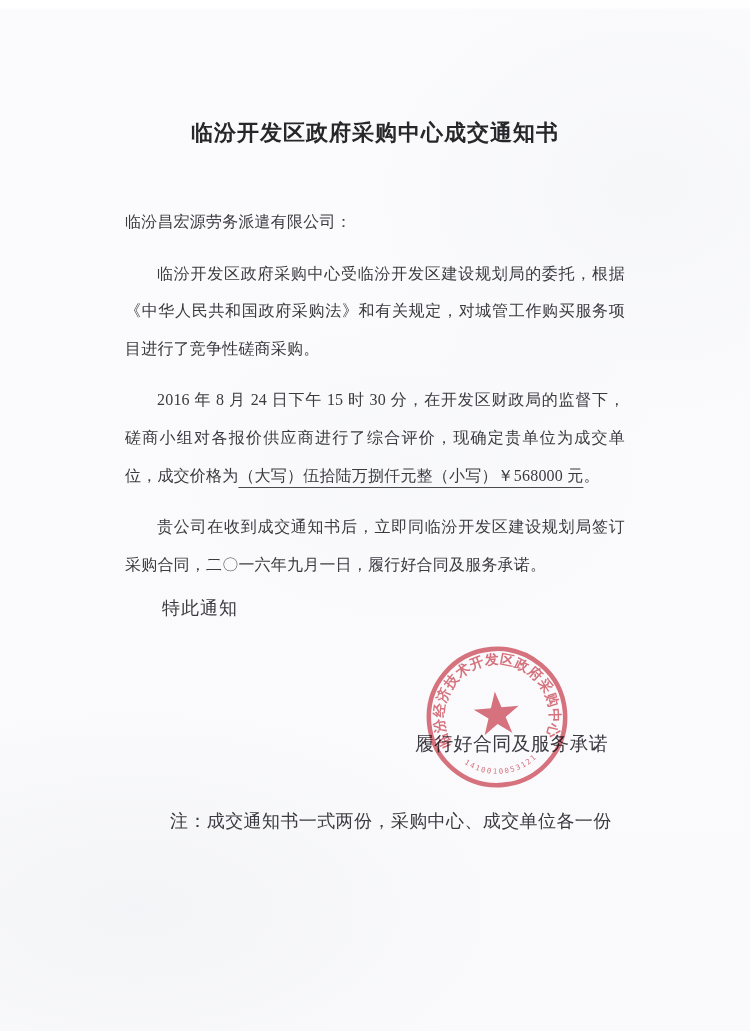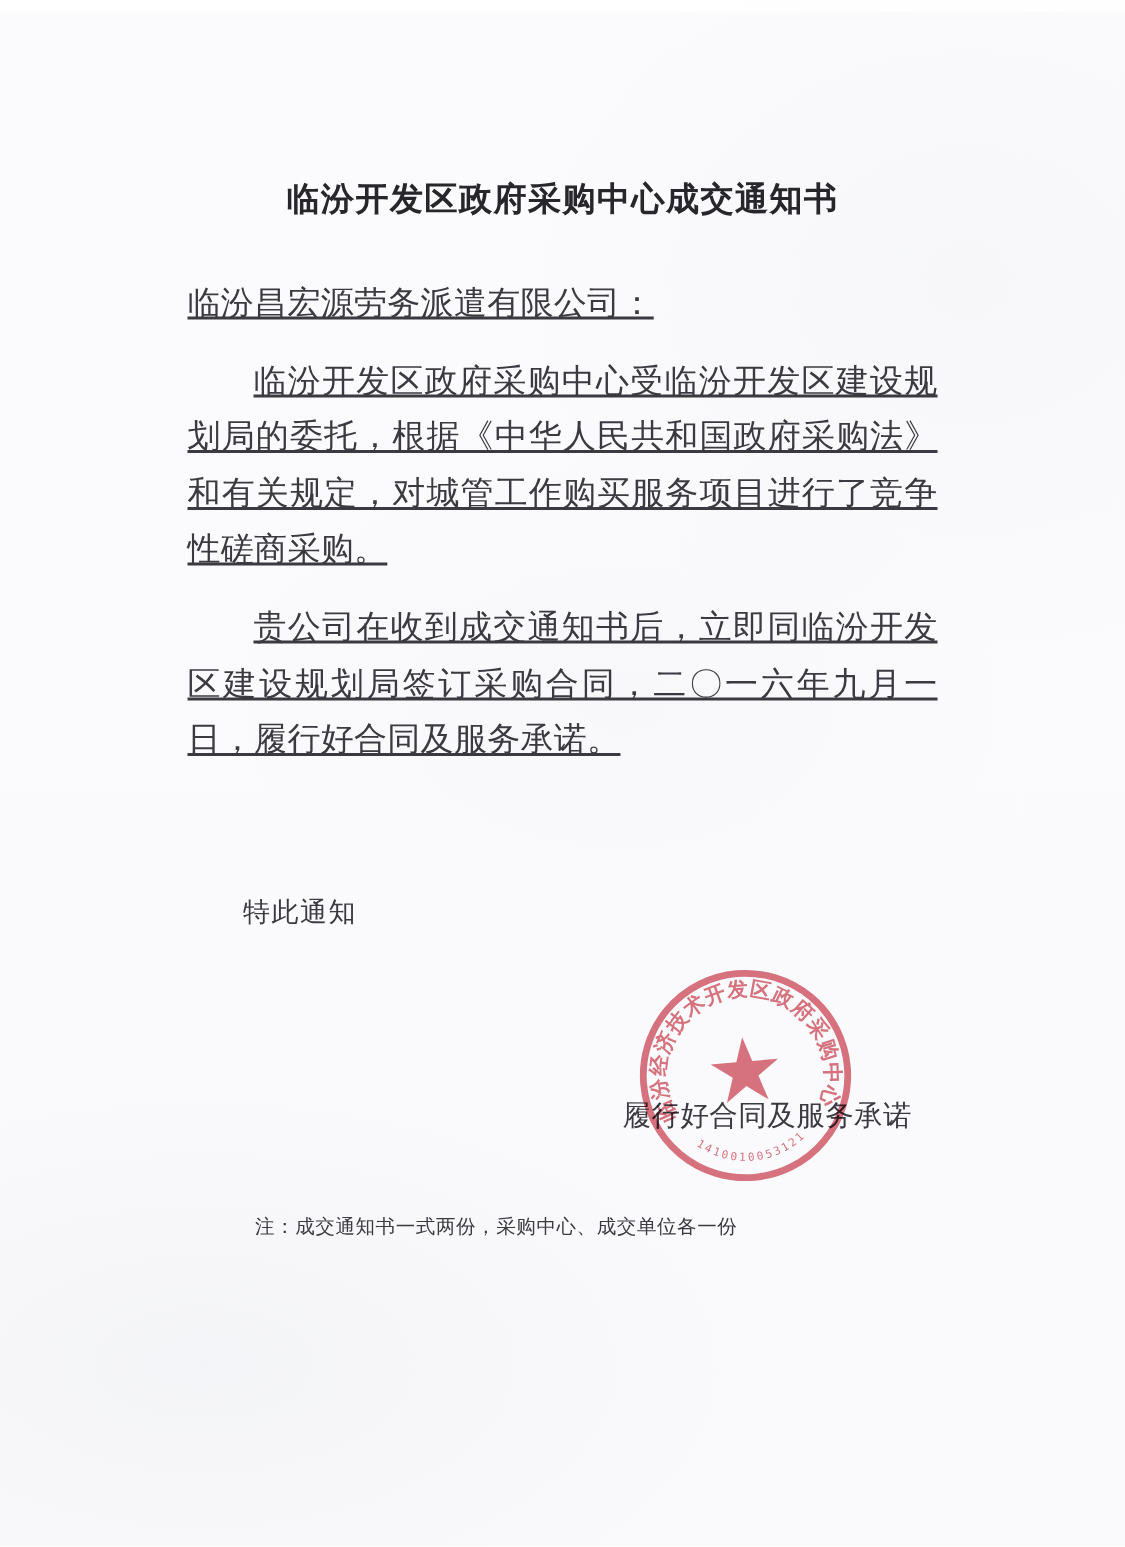--- a/index.html
+++ b/index.html
@@ -32,29 +32,28 @@
     width: 750px;
     text-align: center;
     font-family: "Liberation Sans", "DejaVu Sans", sans-serif;
     font-weight: 700;
     font-size: 22px;
     letter-spacing: 1px;
     color: #27272b;
   }
   .body-flow {
     position: absolute;
-    left: 125px; top: 183px;
+    left: 125px; top: 203px;
     width: 500px;
-    font-size: 22px;
+    font-size: 16px;
     letter-spacing: 0.2px;
     line-height: 37.6px;
     text-align: justify;
     text-justify: inter-ideograph;
     color: var(--ink);
-    text-decoration: underline;
   }
   .addressee { text-indent: 0; }
   .para { text-indent: 2em; margin-top: 14px; }
   .price-underline {
     text-decoration: underline;
     text-decoration-thickness: 1.4px;
     text-underline-offset: 6px;
     text-decoration-color: #4a4a50;
   }
   .closing {
@@ -74,21 +73,21 @@
   .signature-date {
     position: absolute;
     left: 415px; top: 731px;
     font-size: 19px;
     letter-spacing: 0.3px;
     color: var(--ink);
   }
   .footnote {
     position: absolute;
     left: 170px; top: 809px;
-    font-size: 13px;
+    font-size: 18px;
     letter-spacing: 0.4px;
     color: var(--ink);
   }
   .seal-wrap {
     position: absolute;
     left: 418px; top: 638px;
     width: 158px; height: 158px;
     mix-blend-mode: multiply;
     opacity: 0.82;
     transform: rotate(-5deg);
@@ -114,20 +113,21 @@
 </head>
 <body>
 
 <div class="scan-page">
 
   <h1 class="doc-title">临汾开发区政府采购中心成交通知书</h1>
 
   <div class="body-flow">
     <p class="addressee">临汾昌宏源劳务派遣有限公司：</p>
     <p class="para">临汾开发区政府采购中心受临汾开发区建设规划局的委托，根据《中华人民共和国政府采购法》和有关规定，对城管工作购买服务项目进行了竞争性磋商采购。</p>
+    <p class="para"><span>2016 年 8 月 24 日下午 15 时 30 分，在开发区财政局的监督下，磋商小组对各报价供应商进行了综合评价，现确定贵单位为成交单位，成交价格为</span><span class="price-underline">（大写）伍拾陆万捌仟元整（小写）￥568000 元</span><span>。</span></p>
     <p class="para">贵公司在收到成交通知书后，立即同临汾开发区建设规划局签订采购合同，二〇一六年九月一日，履行好合同及服务承诺。</p>
   </div>
 
   <div class="closing">特此通知</div>
 
   <div class="signature-date">履行好合同及服务承诺</div>
 
   <div class="seal-wrap">
     <svg viewBox="0 0 160 160" xmlns="http://www.w3.org/2000/svg">
       <defs>

